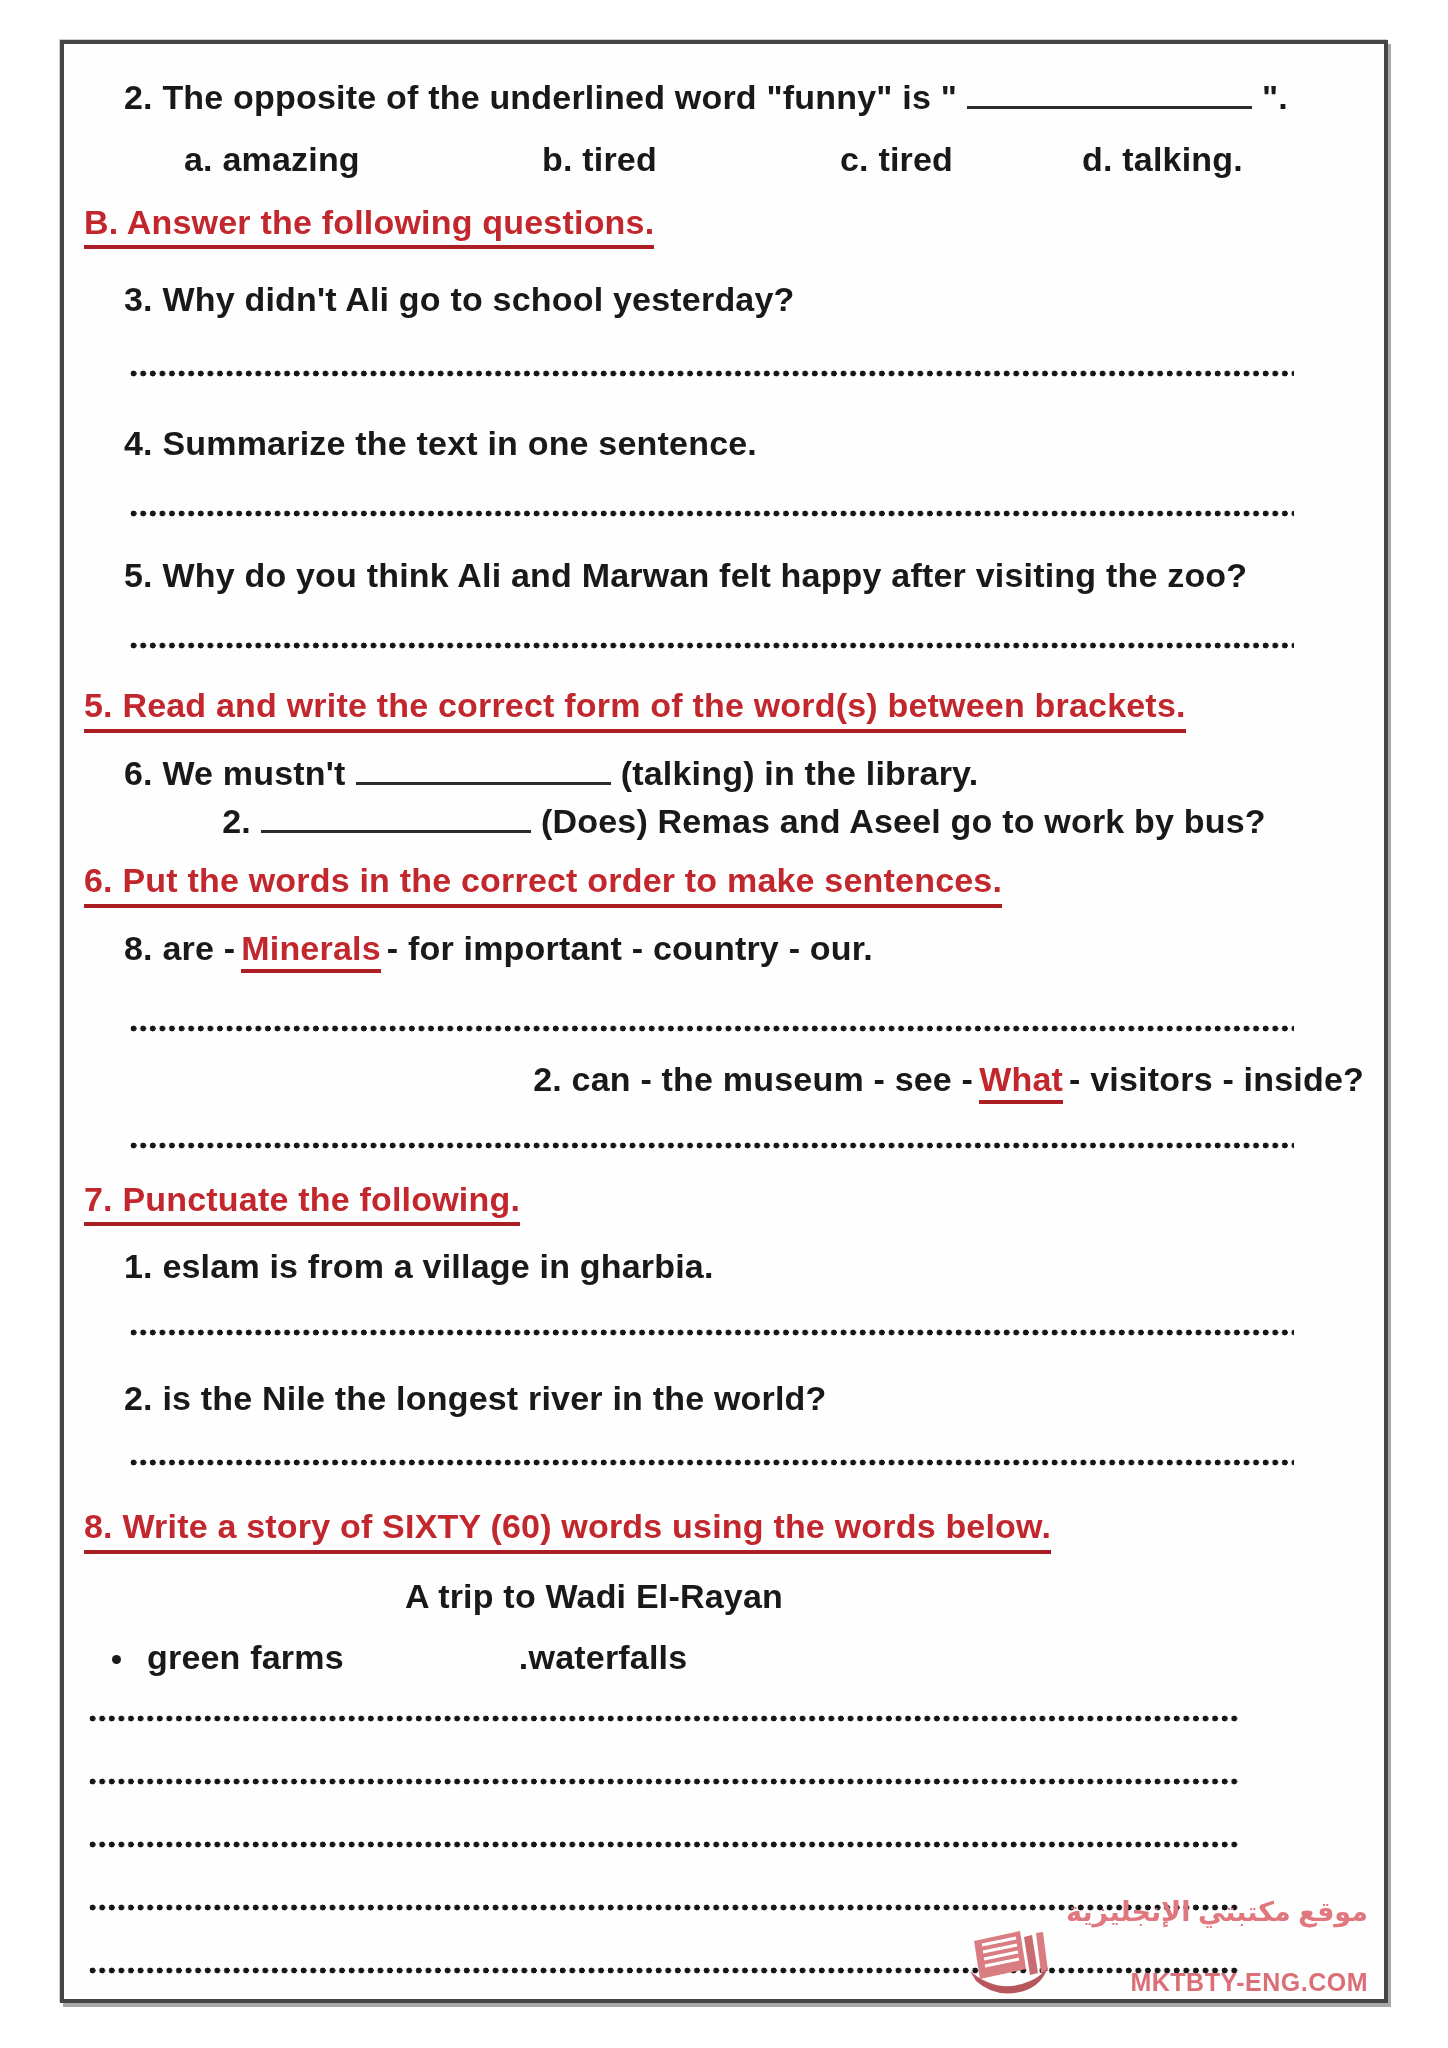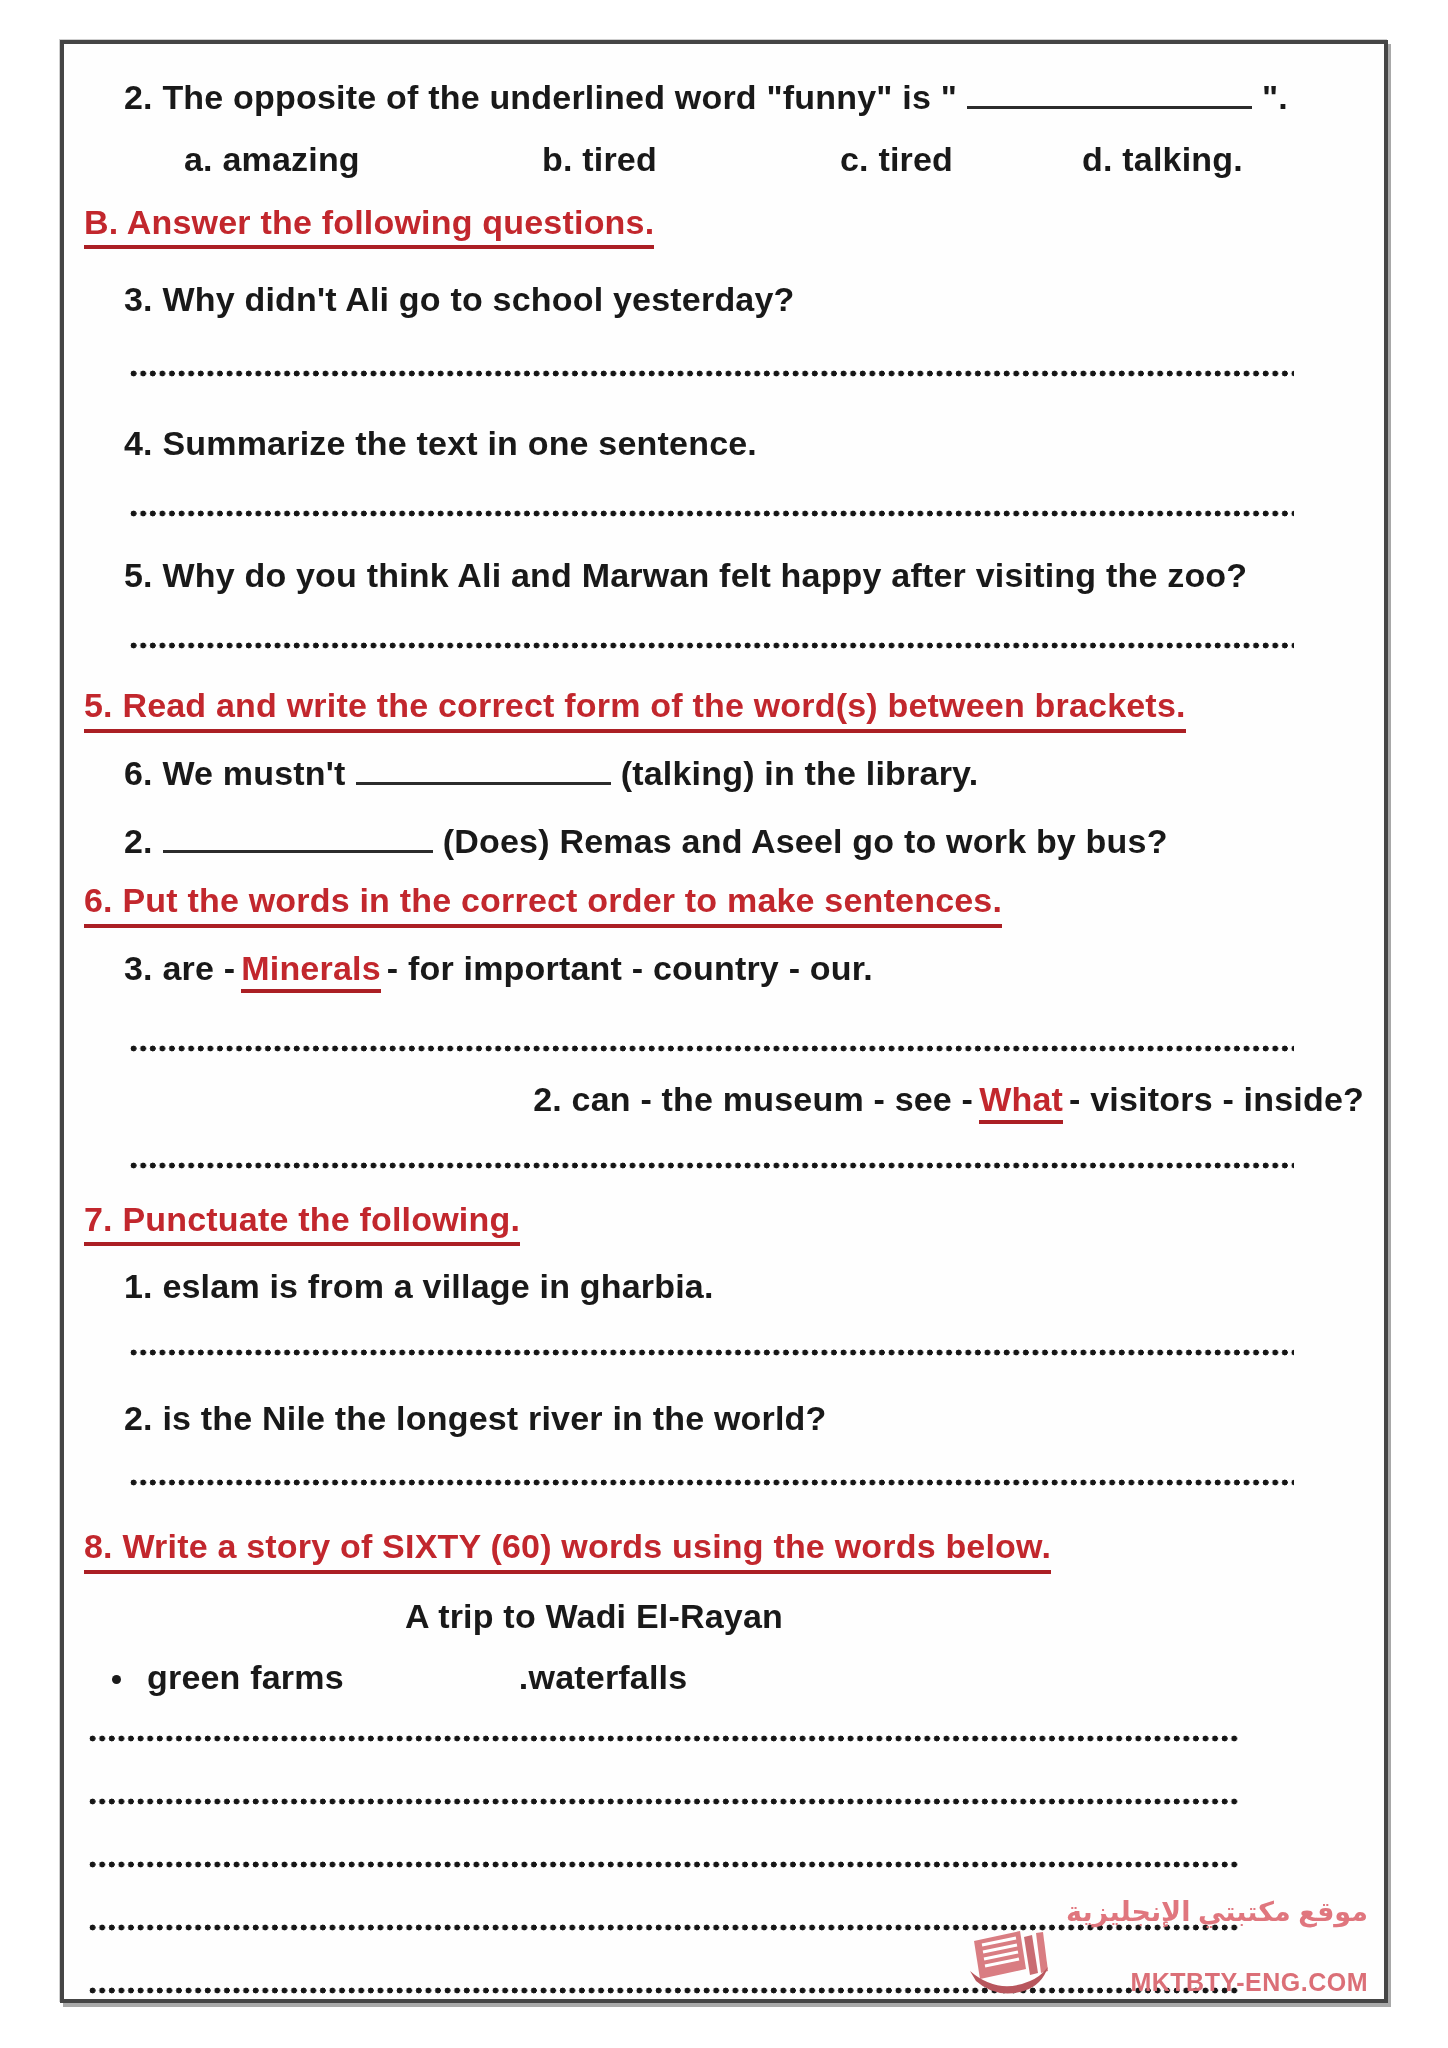--- a/index.html
+++ b/index.html
@@ -76,21 +76,21 @@
   .mt-opts{margin-top:21px;}
   .mt-hb{margin-top:22px;}
   .mt-q3{margin-top:30px;}
   .mt-d1{margin-top:48px;}
   .mt-q4{margin-top:44px;}
   .mt-d2{margin-top:44px;}
   .mt-q5{margin-top:36px;}
   .mt-d3{margin-top:44px;}
   .mt-h5{margin-top:34px;}
   .mt-51{margin-top:20px;}
-  .mt-52{margin-top:28px;}
+  .mt-52{margin-top:8px;text-align:center;}
   .mt-h6{margin-top:18px;}
   .mt-61{margin-top:20px;}
   .mt-d4{margin-top:50px;}
   .mt-62{margin-top:25px;text-align:right;}
   .mt-d5{margin-top:36px;}
   .mt-h7{margin-top:28px;}
   .mt-71{margin-top:20px;}
   .mt-d6{margin-top:40px;}
   .mt-72{margin-top:40px;}
   .mt-d7{margin-top:38px;}
@@ -160,21 +160,21 @@
 
   <div class="row indent mt-52">
     <span>2.</span><span class="blank w270"></span><span>(Does) Remas and Aseel go to work by bus?</span>
   </div>
 
   <div class="row heading mt-h6">
     <span class="hred">6. Put the words in the correct order to make sentences.</span>
   </div>
 
   <div class="row indent mt-61">
-    <span>3. are -</span><span class="redword">Minerals</span><span>- for important - country - our.</span>
+    <span>8. are -</span><span class="redword">Minerals</span><span>- for important - country - our.</span>
   </div>
   <div class="dotline dot-answer mt-d4"></div>
 
   <div class="row indent mt-62">
     <span>2. can - the museum - see -</span><span class="redword">What</span><span>- visitors - inside?</span>
   </div>
   <div class="dotline dot-answer mt-d5"></div>
 
   <div class="row heading mt-h7">
     <span class="hred">7. Punctuate the following.</span>

